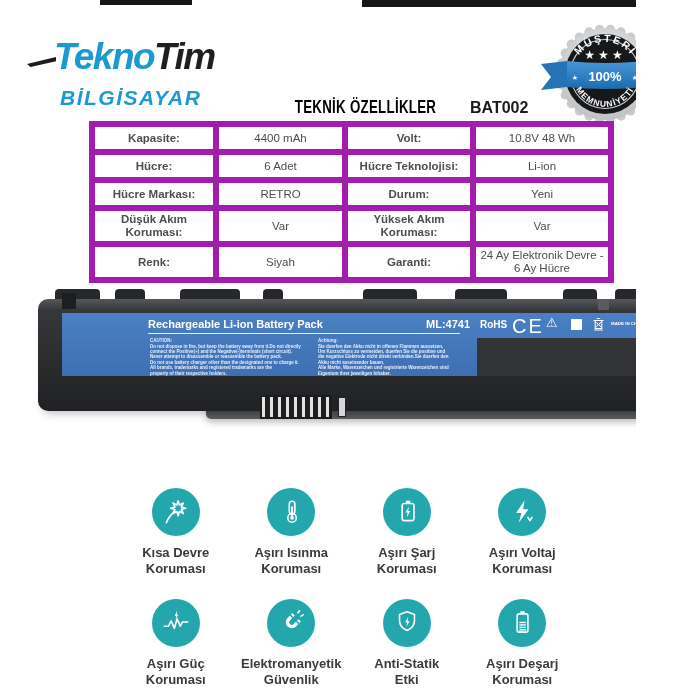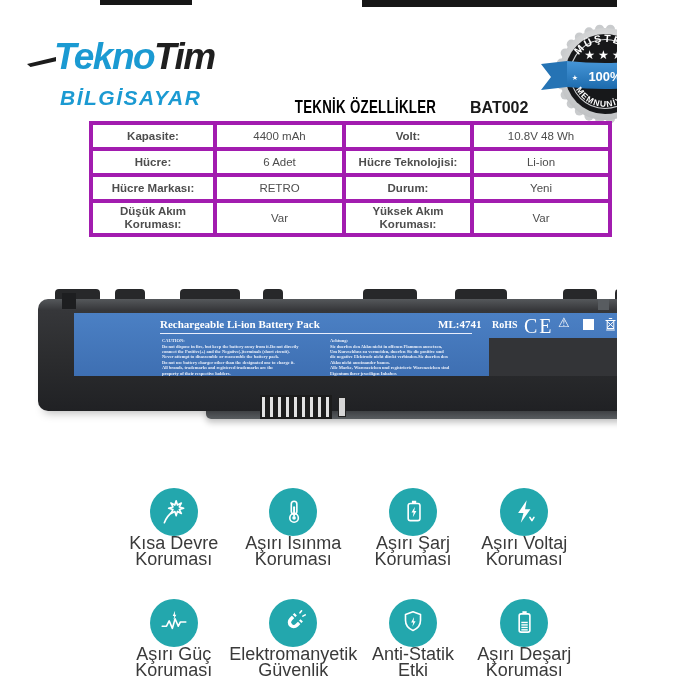--- a/index.html
+++ b/index.html
@@ -1,38 +1,38 @@
 <!DOCTYPE html>
 <html><head>
 <meta charset="utf-8">
 <style>
   html,body{margin:0;padding:0;background:#fff;}
   #canvas{position:relative;width:617px;height:700px;background:#fff;overflow:hidden;
-          font-family:"Liberation Sans","DejaVu Sans",sans-serif;}
+          font-family:"Liberation Sans","DejaVu Sans",sans-serif;padding-left:19px;}
   .abs{position:absolute;}
 
   
   .topbar{position:absolute;top:0;background:#161616;}
 
   
   #logo-swoosh{left:27px;top:57px;width:29px;height:10px;background:#1c1c1c;
     clip-path:polygon(0 70%,100% 0,100% 42%,12% 100%);}
   #logo-text{left:54px;top:36px;font-size:37px;font-weight:bold;font-style:italic;letter-spacing:-1.5px;white-space:nowrap;}
   #logo-text .p1{color:#1b9ad2;}
   #logo-text .p2{color:#1f1f1f;}
   #logo-sub{left:60px;top:86px;font-size:21px;font-weight:bold;font-style:italic;color:#1b9ad2;letter-spacing:1.5px;}
 
   
   #specs-title{left:106px;top:98px;width:519px;text-align:center;color:#000000;}
   #specs-title span{display:inline-block;font-weight:bold;font-size:14px;letter-spacing:.3px;transform:scaleY(1.3) scaleX(.95);}
   #product-code{left:470px;top:99px;width:139px;text-align:left;font-weight:bold;font-size:16px;color:#1a1a1a;}
 
   
   #specs-table{left:89px;top:121px;border-collapse:collapse;table-layout:fixed;width:519px;}
-  #specs-table td{border:4px solid #a21caf;text-align:center;vertical-align:middle;
+  #specs-table td{border:6px solid #a21caf;text-align:center;vertical-align:middle;
     font-size:11.5px;color:#4d4d4d;padding:2px 3px;height:18px;line-height:13px;}
   #specs-table td.spec-label{font-weight:bold;}
 
   
   #battery{left:38px;top:283px;width:628px;height:150px;}
   .bump{position:absolute;top:6px;height:14px;background:#27282a;border-radius:4px 4px 0 0;}
   #bat-protrusion{left:168px;top:118px;width:452px;height:18px;z-index:1;
     background:linear-gradient(#3c3e41,#5a5e62);border-radius:0 0 5px 5px;
     box-shadow:0 4px 6px rgba(0,0,0,.22);}
   #bat-body{left:0;top:16px;width:626px;height:112px;z-index:2;border-radius:10px 12px 12px 10px;
@@ -40,22 +40,22 @@
     box-shadow:0 8px 10px -6px rgba(0,0,0,.28);}
   #bat-notch-left{left:24px;top:10px;width:14px;height:16px;background:#1d1e20;z-index:3;}
   #bat-notch-right{left:560px;top:16px;width:11px;height:11px;background:#585c60;z-index:3;}
   #bat-step1{left:610px;top:34px;width:13px;height:10px;background:#6b6f73;z-index:3;border-radius:2px;}
   #bat-step2{left:610px;top:58px;width:13px;height:10px;background:#6b6f73;z-index:3;border-radius:2px;}
   #bat-comb{left:222px;top:112px;width:72px;height:24px;z-index:3;border:2px solid #1c1c1c;box-sizing:border-box;
     background:repeating-linear-gradient(90deg,#e2e2e2 0 3px,#1e1e1e 3px 8px);}
   #bat-tooth{left:300px;top:114px;width:8px;height:20px;z-index:3;background:#d6d6d6;border:1px solid #222;box-sizing:border-box;}
 
   
-  #bat-label{left:36px;top:30px;width:580px;height:63px;z-index:3;
-    background:linear-gradient(180deg,#4b80c4,#3e6fb2);font-family:Liberation Serif, serif;}
+  #bat-label{left:24px;top:30px;width:580px;height:63px;z-index:3;
+    background:linear-gradient(180deg,#4b80c4,#3e6fb2);}
   #lbl-title{left:86px;top:5px;font-size:11px;font-weight:bold;color:#fff;white-space:nowrap;}
   #lbl-model{left:364px;top:5px;font-size:11px;font-weight:bold;color:#fff;}
   #lbl-underline{left:86px;top:20px;width:312px;height:1px;background:#e8eefc;}
   #lbl-rohs{left:418px;top:6px;font-size:10px;font-weight:bold;color:#fff;}
   #lbl-ce{left:450px;top:2px;font-size:20px;color:#fff;letter-spacing:2px;}
   #lbl-warn{left:484px;top:2px;font-size:13px;color:#fff;}
   #lbl-square{left:509px;top:6px;width:11px;height:11px;background:#fff;}
   #lbl-bin{left:531px;top:4px;}
   #lbl-madein{left:549px;top:8px;font-size:8px;color:#fff;transform:scale(.55);transform-origin:0 0;white-space:nowrap;font-weight:bold;}
   .tiny-col{position:absolute;top:25px;color:#e9effb;font-size:8px;line-height:9.8px;font-weight:bold;
@@ -66,21 +66,21 @@
 
   
   #badge{left:537px;top:14px;width:136px;height:122px;}
 
   
   #features{left:118px;top:484px;width:462px;display:grid;grid-template-columns:repeat(4,1fr);grid-auto-rows:111px;}
   .feature{text-align:center;padding-top:4px;box-sizing:border-box;}
   .fcircle{width:48px;height:48px;border-radius:50%;background:#23a7ad;margin:0 auto;
     display:flex;align-items:center;justify-content:center;}
   .fcircle svg{width:30px;height:30px;display:block;}
-  .flabel{font-size:18px;line-height:15.5px;font-weight:normal;color:#3a3a3a;}
+  .flabel{margin-top:9px;font-size:13px;line-height:15.5px;font-weight:bold;color:#3a3a3a;}
 </style>
 </head>
 <body>
 
 <div id="canvas">
 
   <div class="topbar" style="left:100px;width:92px;height:5px;"></div>
   <div class="topbar" style="left:362px;width:338px;height:7px;"></div>
 
   <div class="abs" id="logo-swoosh"></div>
@@ -178,20 +178,26 @@
           <td class="spec-value">RETRO</td>
           <td class="spec-label">Durum:</td>
           <td class="spec-value">Yeni</td>
         </tr>
         <tr>
           <td class="spec-label">Düşük Akım Koruması:</td>
           <td class="spec-value">Var</td>
           <td class="spec-label">Yüksek Akım Koruması:</td>
           <td class="spec-value">Var</td>
         </tr>
+        <tr>
+          <td class="spec-label">Renk:</td>
+          <td class="spec-value">Siyah</td>
+          <td class="spec-label">Garanti:</td>
+          <td class="spec-value">24 Ay Elektronik Devre - 6 Ay Hücre</td>
+        </tr>
       </tbody>
   </table>
 
   <div class="abs" id="battery">
     <div>
         <div class="bump" style="left: 17px; width: 45px;"></div>
         <div class="bump" style="left: 77px; width: 30px;"></div>
         <div class="bump" style="left: 142px; width: 60px;"></div>
         <div class="bump" style="left: 225px; width: 20px;"></div>
         <div class="bump" style="left: 325px; width: 54px;"></div>

